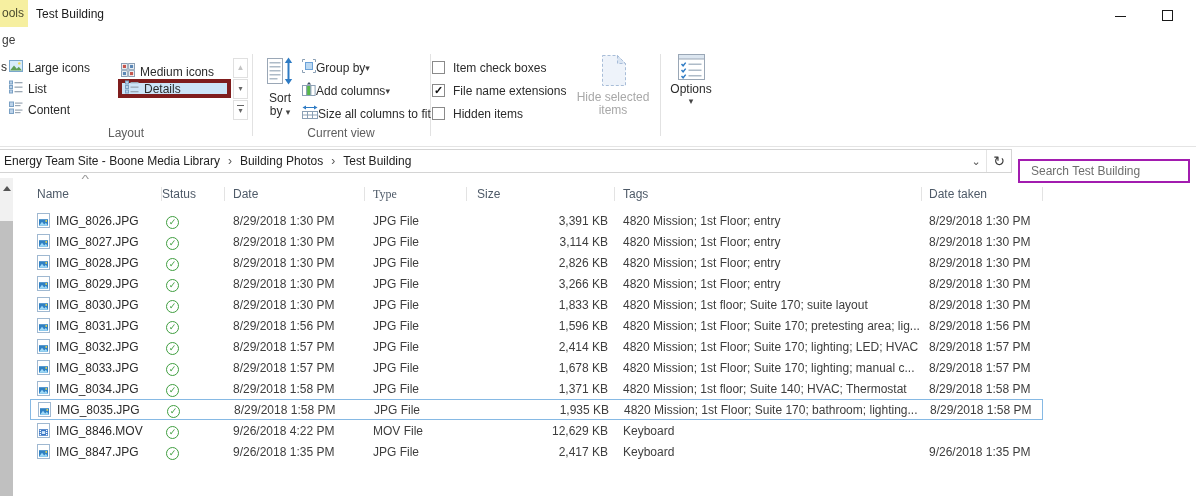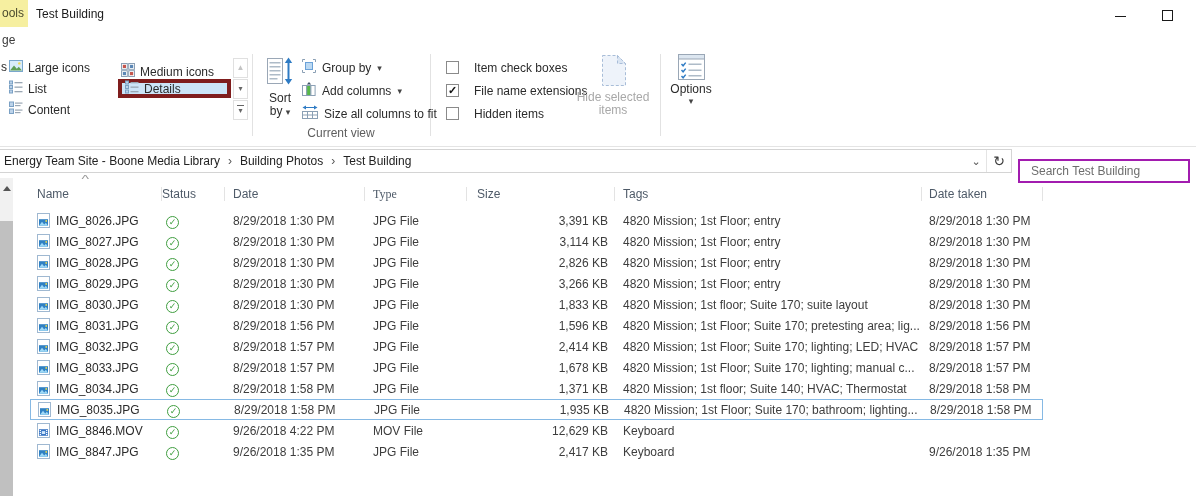--- a/index.html
+++ b/index.html
@@ -23,22 +23,22 @@
   .view-item.sel{background:#cce4f7;border:4px solid #7f1d1d;}
   .frag{position:absolute;color:#2b2b2b;}
   .gal-btn{position:absolute;left:233px;width:15px;height:20px;border:1px solid #e0e0e0;background:#fff;
     box-sizing:border-box;text-align:center;font-size:8px;line-height:18px;color:#666;}
   .gal-btn.dis{color:#c3c3c3;}
   .gal-more{line-height:8px;padding-top:3px;}
   .gal-more .bar{display:block;width:7px;height:1px;background:#666;margin:1px auto 1px;}
   .bigbtn{position:absolute;text-align:center;}
   .bigbtn .lbl{line-height:13px;}
   .caret{font-size:9px;color:#444;}
-  .cv-btn{position:absolute;left:302px;height:21px;display:flex;align-items:center;gap:6px;white-space:nowrap;}
-  .sh-row{position:absolute;left:446px;height:21px;display:flex;align-items:center;gap:15px;white-space:nowrap;}
+  .cv-btn{position:absolute;left:302px;height:21px;display:flex;align-items:center;white-space:nowrap;}
+  .sh-row{position:absolute;left:432px;height:21px;display:flex;align-items:center;gap:8px;white-space:nowrap;}
   .cbx{width:13px;height:13px;border:1px solid #8a8a8a;background:#fff;box-sizing:border-box;
     font-size:11px;line-height:11px;text-align:center;color:#111;font-weight:bold;}
   .disabled-txt{color:#a8a8a8;}
   
   .addr{position:absolute;left:0;top:149px;width:1012px;height:24px;border:1px solid #d4d4d4;border-left:none;
     background:#fff;display:flex;align-items:center;box-sizing:border-box;}
   .crumbs{display:flex;align-items:center;padding-left:4px;}
   .crumb{padding:0 5px;white-space:nowrap;color:#222;}
   .crumb:first-child{padding-left:0;}
   .sep{padding:0 3px;color:#555;font-size:12px;}
@@ -175,20 +175,21 @@
             </g>
           </svg>
       </span>
       <span>Details</span>
     </div>
 
     <div class="gal-btn dis" style="top:8px">▲</div>
     <div class="gal-btn" style="top:29px">▾</div>
     <div class="gal-btn gal-more" style="top:50px"><span class="bar"></span><span>▾</span></div>
 
+    <div class="glabel" style="left:0;width:252px">Layout</div>
 
     <div class="bigbtn" style="left:256px;top:5px;width:48px">
       <span class="icon-svg">
         <svg width="28" height="32" viewBox="0 0 28 32">
             <rect x="1.5" y="3.5" width="15" height="25" fill="#fff" stroke="#9aa7b6"></rect>
             <g fill="#aebbc8">
               <rect x="3.5" y="7" width="11" height="1.5"></rect>
               <rect x="3.5" y="11" width="11" height="1.5"></rect>
               <rect x="3.5" y="15" width="11" height="1.5"></rect>
               <rect x="3.5" y="19" width="11" height="1.5"></rect>

